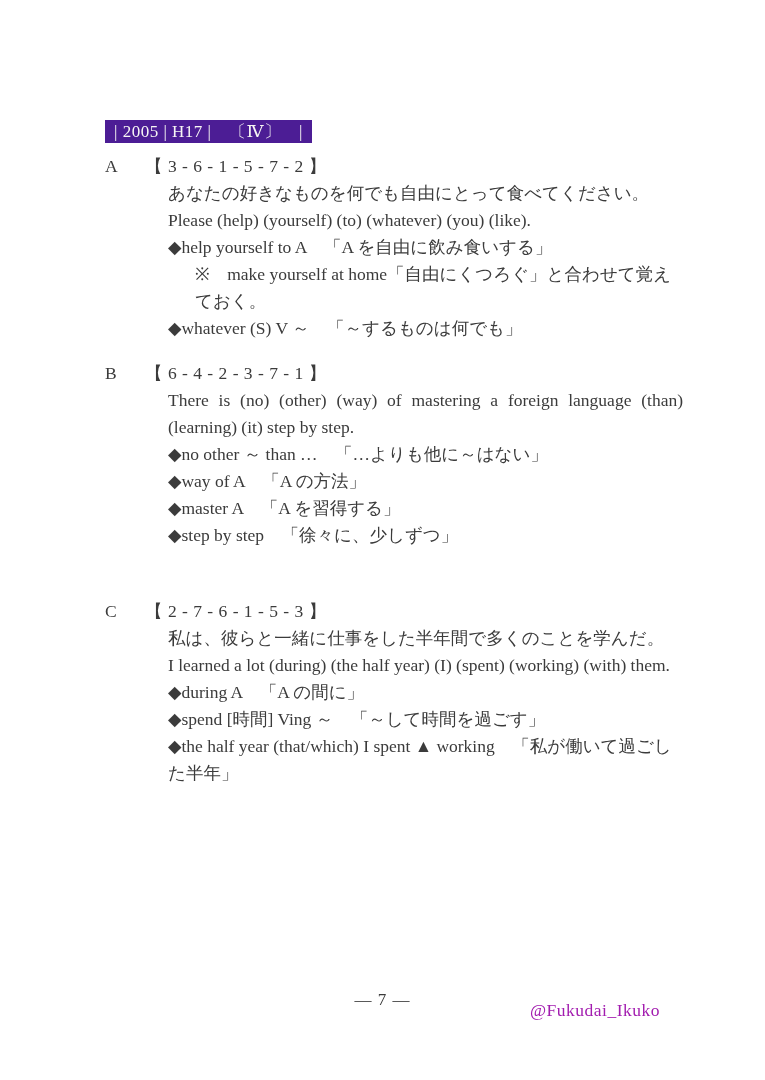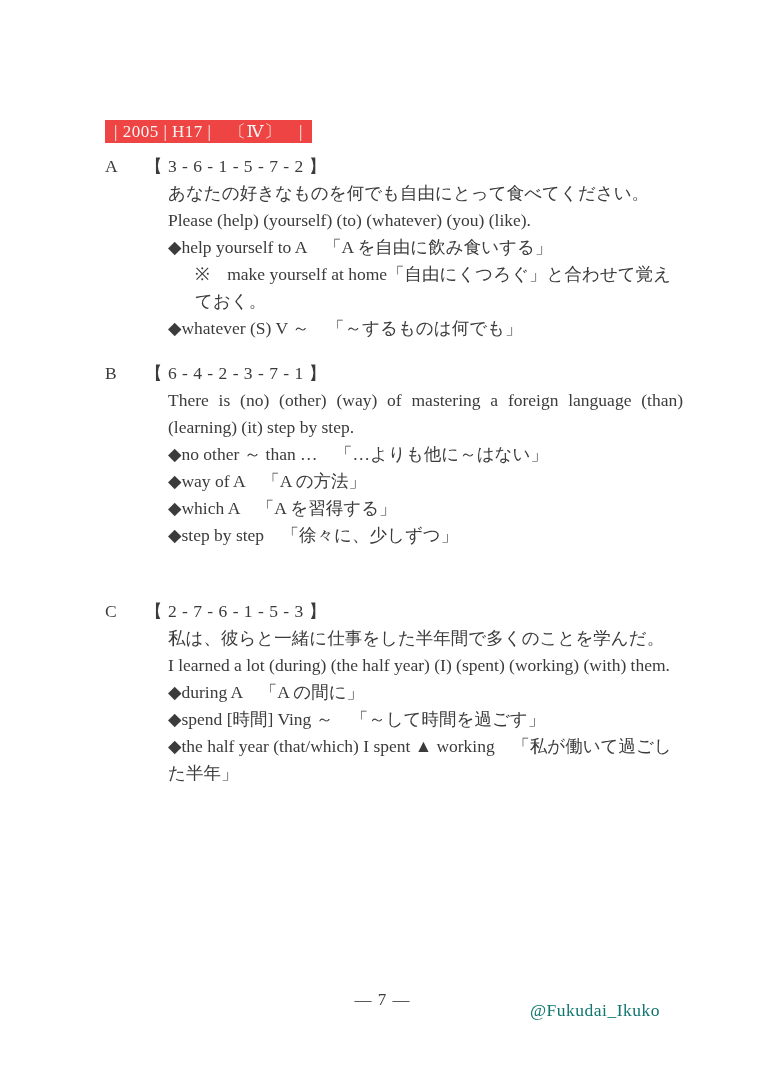--- a/index.html
+++ b/index.html
@@ -18,21 +18,21 @@
   }
   .content {
     position: absolute;
     left: 105px; top: 118px;
     width: 578px;
     font-size: 17.5px;
     line-height: 27px;
   }
   .badge {
     display: inline-block;
-    background: #ef4444;
+    background: #4c1d95;
     color: #f7f6f4;
     font-size: 17px;
     line-height: 23px;
     padding: 0 9px;
     letter-spacing: 0.5px;
   }
   .section { margin: 0; }
   .section-a { margin-top: 8px; }
   .section-b { margin-top: 18px; }
   .section-c { margin-top: 49px; }
@@ -59,21 +59,21 @@
     font-size: 17px;
   }
   .page-number {
     text-align: center;
     color: #3b3b3b;
     letter-spacing: 1px;
   }
   .handle {
     position: absolute;
     right: 0; top: 10px;
-    color: #0f766e;
+    color: #a21caf;
     font-size: 17.5px;
     letter-spacing: 0.5px;
   }
 </style>
 </head>
 <body>
 
 <div class="page">
   <div class="content">
 
@@ -96,21 +96,21 @@
     
     <div class="section section-b">
       <div class="heading">
         <span class="sec-label">B</span><span class="sec-answer">【 6 - 4 - 2 - 3 - 7 - 1 】</span>
       </div>
       <div class="body-indent">
         <div class="eng-line eng-justify">There is (no) (other) (way) of mastering a foreign language (than)</div>
         <div class="eng-line">(learning) (it) step by step.</div>
         <div class="note"><span class="marker">◆</span><span>no other ～ than …　「…よりも他に～はない」</span></div>
         <div class="note"><span class="marker">◆</span><span>way of A　「A の方法」</span></div>
-        <div class="note"><span class="marker">◆</span><span>which A　「A を習得する」</span></div>
+        <div class="note"><span class="marker">◆</span><span>master A　「A を習得する」</span></div>
         <div class="note"><span class="marker">◆</span><span>step by step　「徐々に、少しずつ」</span></div>
       </div>
     </div>
 
     
     <div class="section section-c">
       <div class="heading">
         <span class="sec-label">C</span><span class="sec-answer">【 2 - 7 - 6 - 1 - 5 - 3 】</span>
       </div>
       <div class="body-indent">

